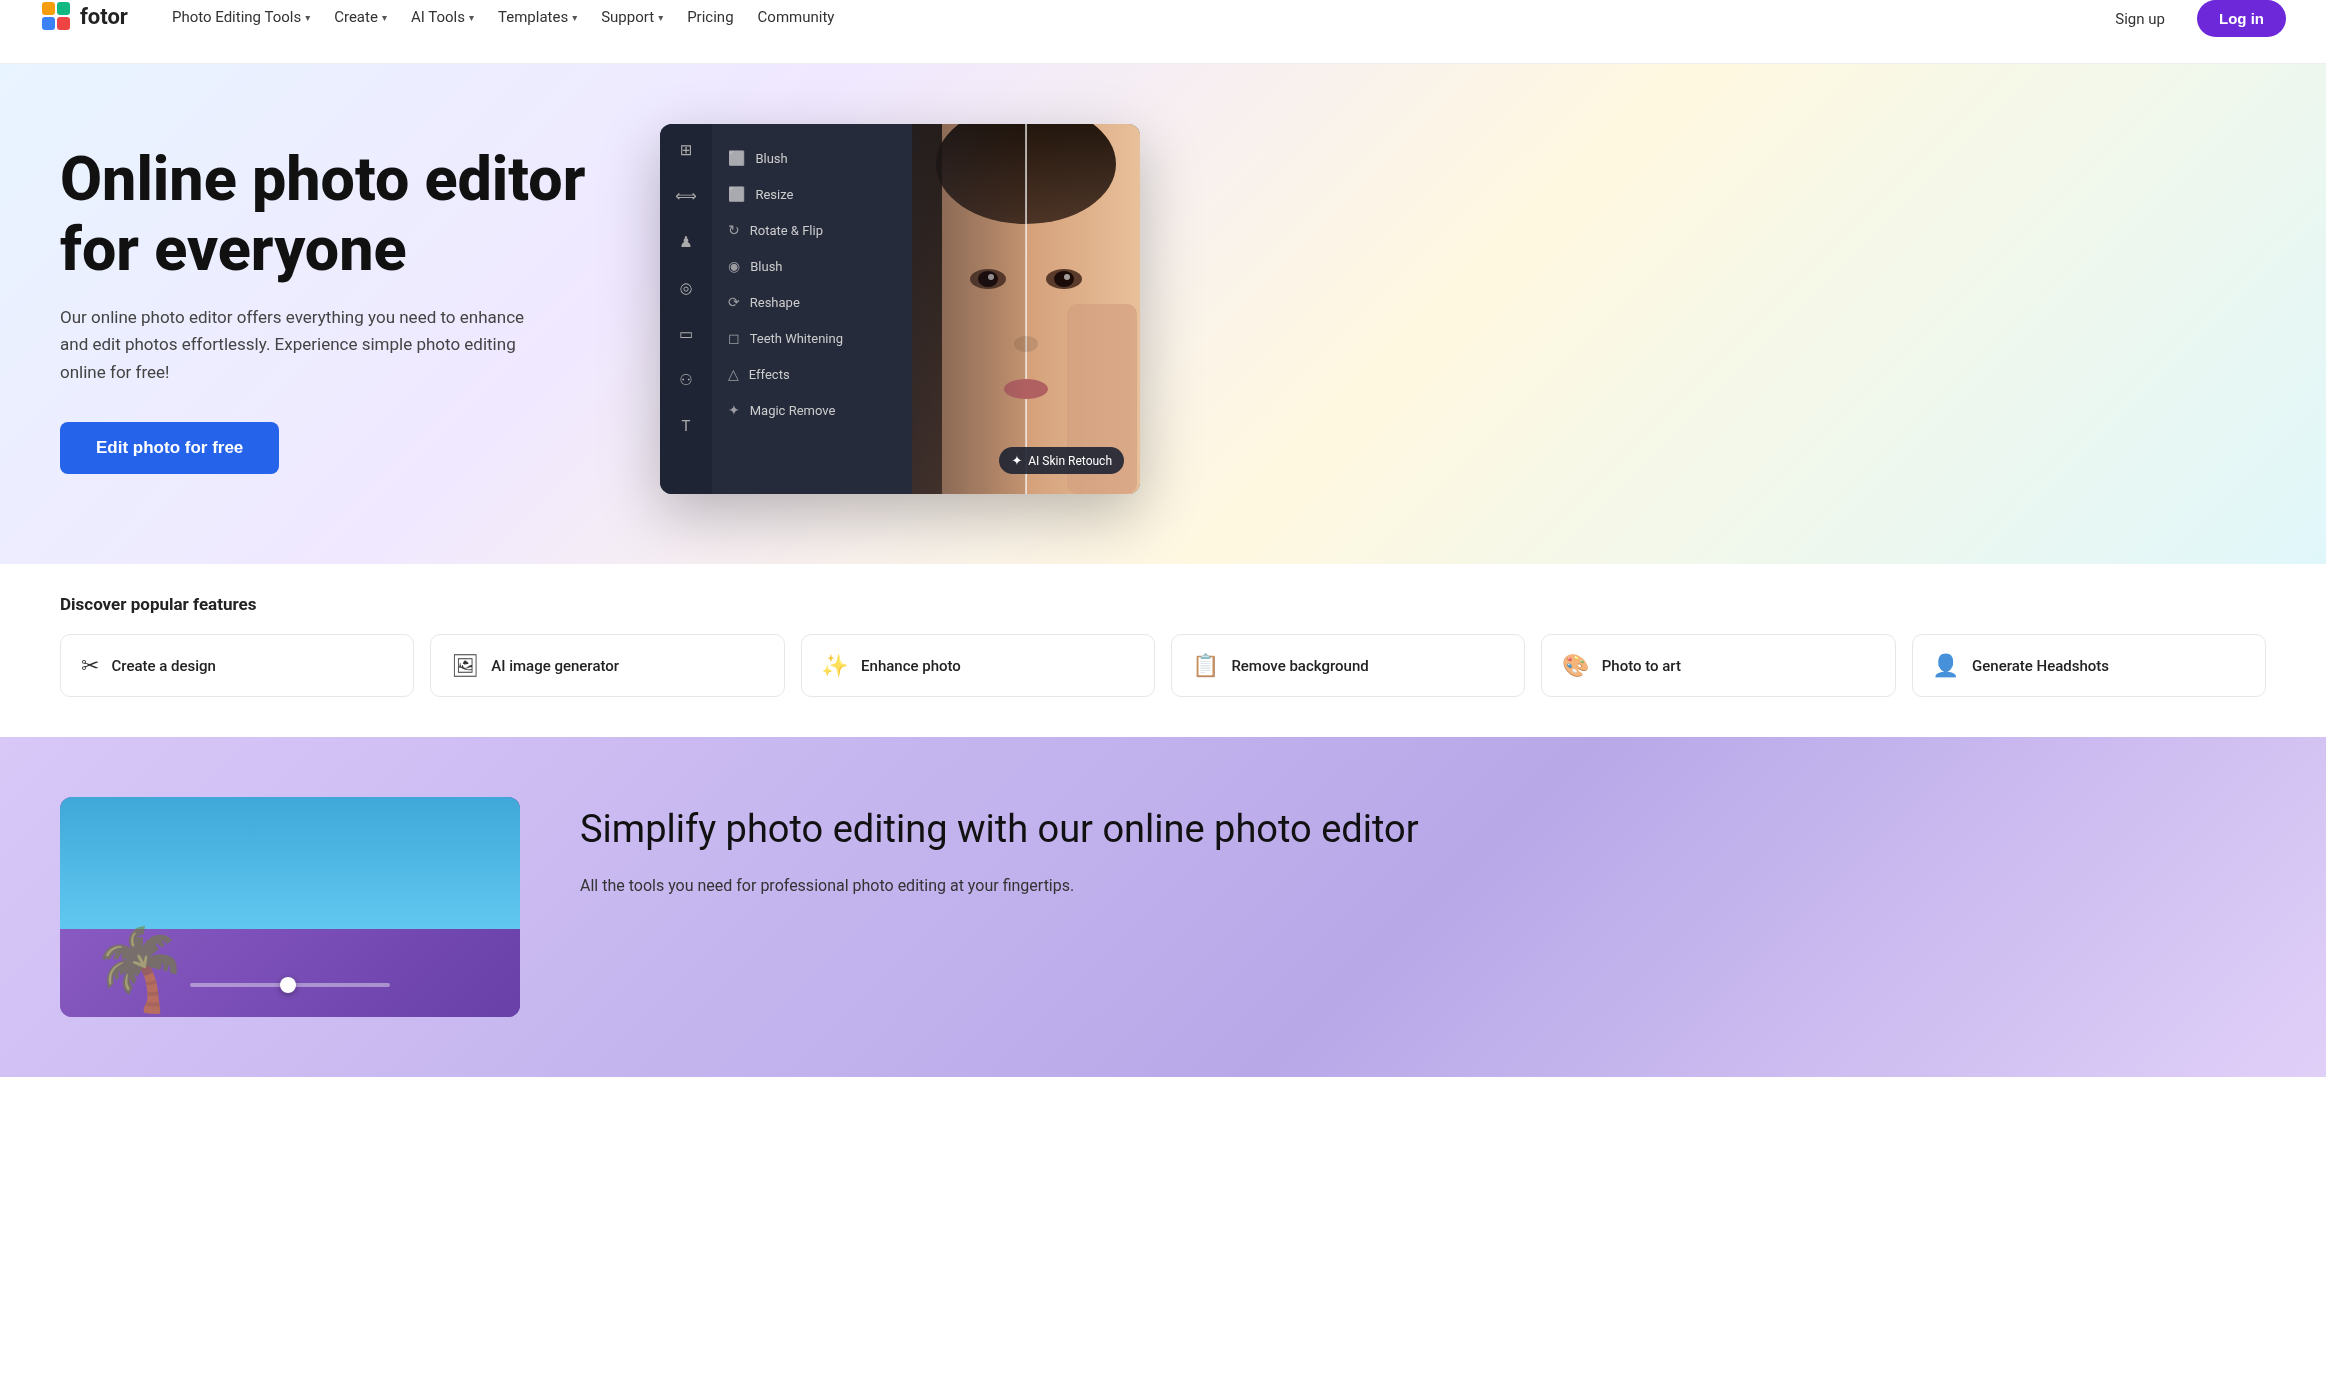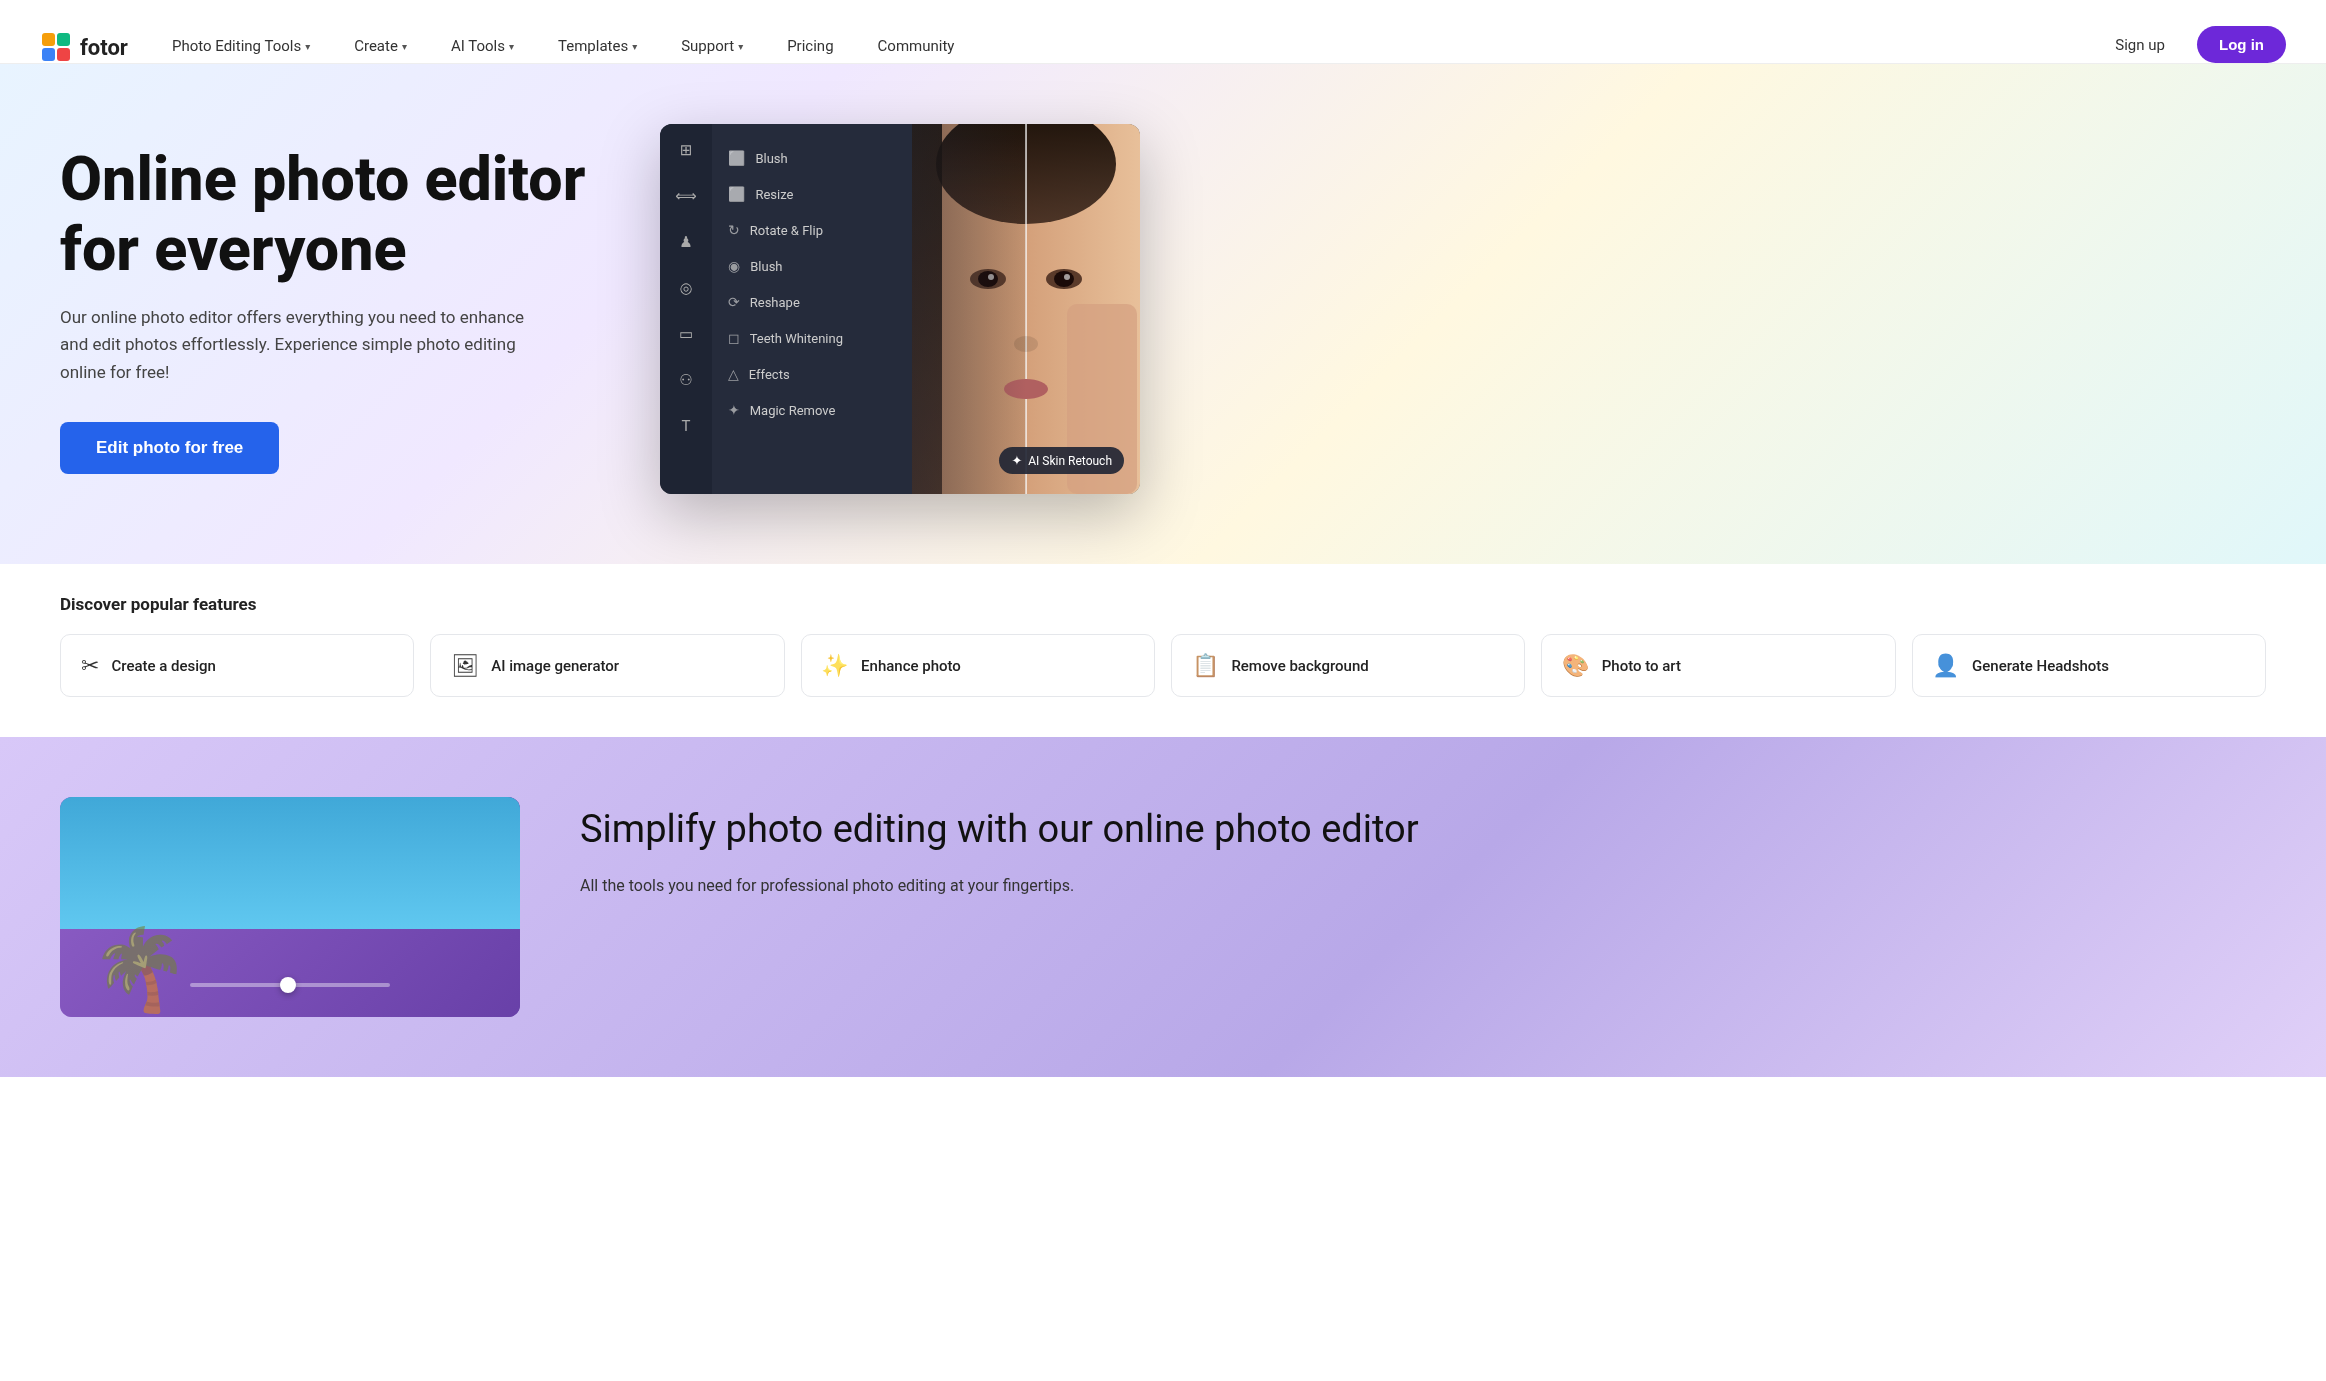--- a/index.html
+++ b/index.html
@@ -1,25 +1,25 @@
 <!DOCTYPE html>
 <html><head>
   <meta charset="utf-8">
   <style>
     * { margin: 0; padding: 0; box-sizing: border-box; }
     body { font-family: -apple-system, BlinkMacSystemFont, 'Segoe UI', Roboto, sans-serif; overflow-x: hidden; }
 
     
     nav {
-      display: flex; align-items: flex-end; padding: 0 40px; height: 64px;
+      display: flex; align-items: flex-start; padding: 0 40px; height: 64px;
       background: #fff; border-bottom: 1px solid #eee; position: relative; z-index: 100;
     }
     .nav-logo { display: flex; align-items: center; gap: 8px; margin-right: 32px; }
     .nav-logo-text { font-size: 22px; font-weight: 700; color: #222; }
-    .nav-links { display: flex; align-items: center; gap: 20px; flex: 1; }
+    .nav-links { display: flex; align-items: center; gap: 0; flex: 1; }
     .nav-link {
       display: flex; align-items: center; gap: 4px; padding: 8px 12px;
       font-size: 15px; color: #333; cursor: pointer; border-radius: 6px;
       text-decoration: none; white-space: nowrap;
     }
     .nav-link .chevron { font-size: 10px; color: #555; }
     .nav-right { display: flex; align-items: center; gap: 16px; }
     .btn-signup { font-size: 15px; color: #333; cursor: pointer; padding: 8px 16px; border-radius: 6px; }
     .btn-login {
       background: #6d28d9; color: #fff; border: none; padding: 10px 22px;

